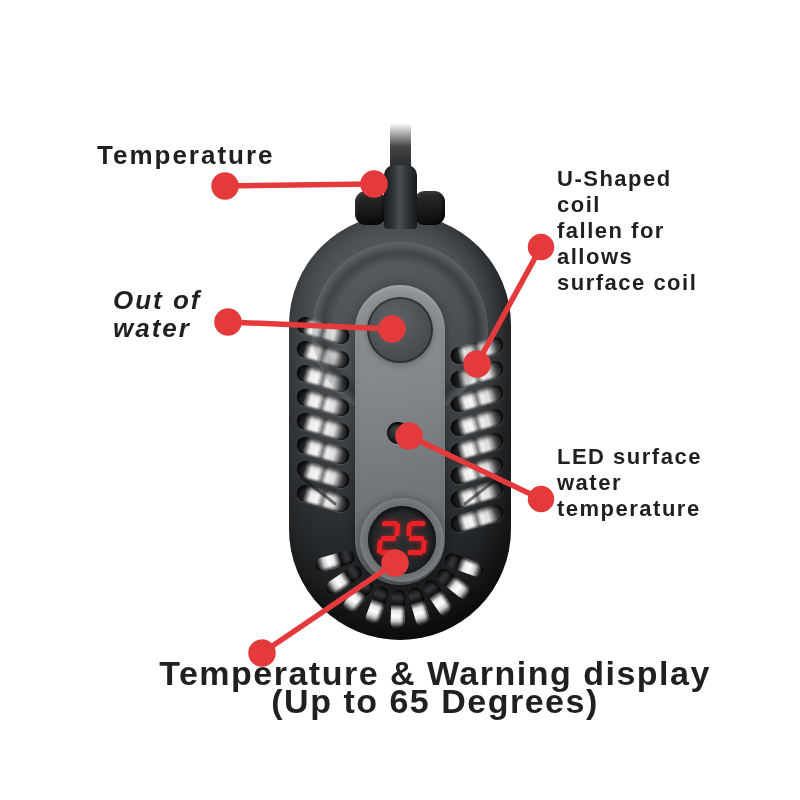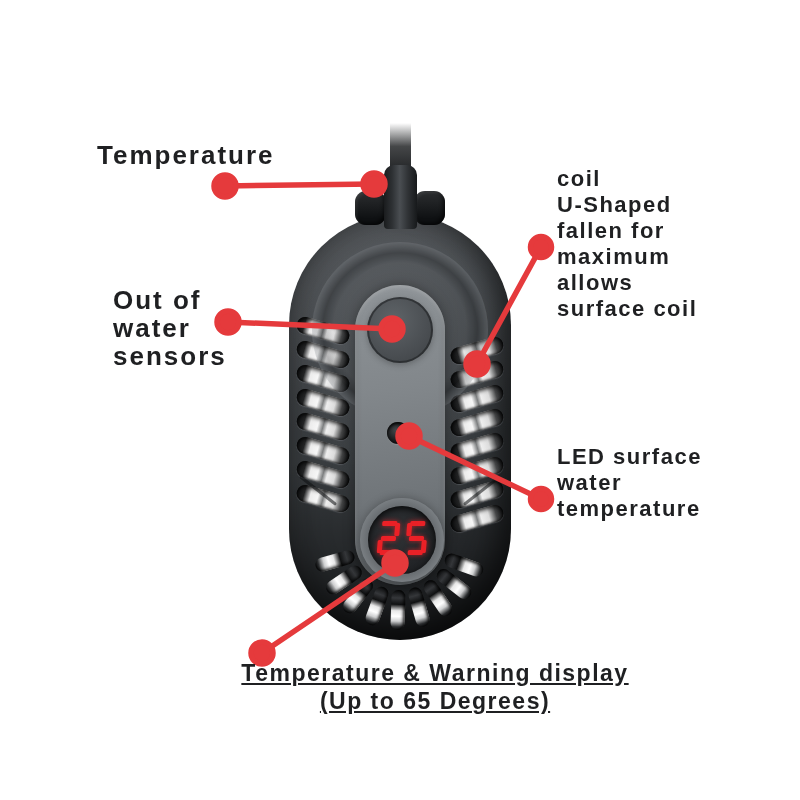--- a/index.html
+++ b/index.html
@@ -12,25 +12,25 @@
 
   
   .label {
     position:absolute; color:#1f2022; font-weight:700;
     letter-spacing:2px; white-space:nowrap;
   }
   .label .line { display:block; }
   .label-big { font-size:26px; line-height:28px; }
   .label-small { font-size:22px; line-height:26px; letter-spacing:1.5px; }
   #ts-label  { left:97px;  top:141px; }
-  #oow-label { left:113px; top:286px; }
+  #oow-label { left:113px; top:286px;font-style:italic; }
   #usc-label { left:557px; top:166px; }
   #led-label { left:557px; top:444px; }
   #disp-label{ left:70px;  top:659px; width:730px; text-align:center;
-               font-size:23px; line-height:28px; letter-spacing:1.5px;text-decoration:underline; }
+               font-size:34px; line-height:28px; letter-spacing:1.5px; }
 
   
   #cable-top {
     left:390px; top:123px; width:21px; height:52px;
     background:linear-gradient(180deg, rgba(44,46,48,0) 0%, rgba(36,38,40,0.85) 45%, #1d1f21 100%);
   }
   #collar {
     left:362px; top:198px; width:76px; height:34px; border-radius:50%;
     background:#17191b;
   }
@@ -227,28 +227,26 @@
   </g>
 </svg>
 
 <div class="label label-big" id="ts-label">
   <span class="line">Temperature</span>
 </div>
 
 <div class="label label-big" id="oow-label">
   <span class="line">Out of</span>
   <span class="line">water</span>
-  <span class="line">sensors</span>
 </div>
 
 <div class="label label-small" id="usc-label">
+  <span class="line">U-Shaped</span>
   <span class="line">coil</span>
-  <span class="line">U-Shaped</span>
   <span class="line">fallen for</span>
-  <span class="line">maximum</span>
   <span class="line">allows</span>
   <span class="line">surface coil</span>
 </div>
 
 <div class="label label-small" id="led-label">
   <span class="line">LED surface</span>
   <span class="line">water</span>
   <span class="line">temperature</span>
 </div>
 

